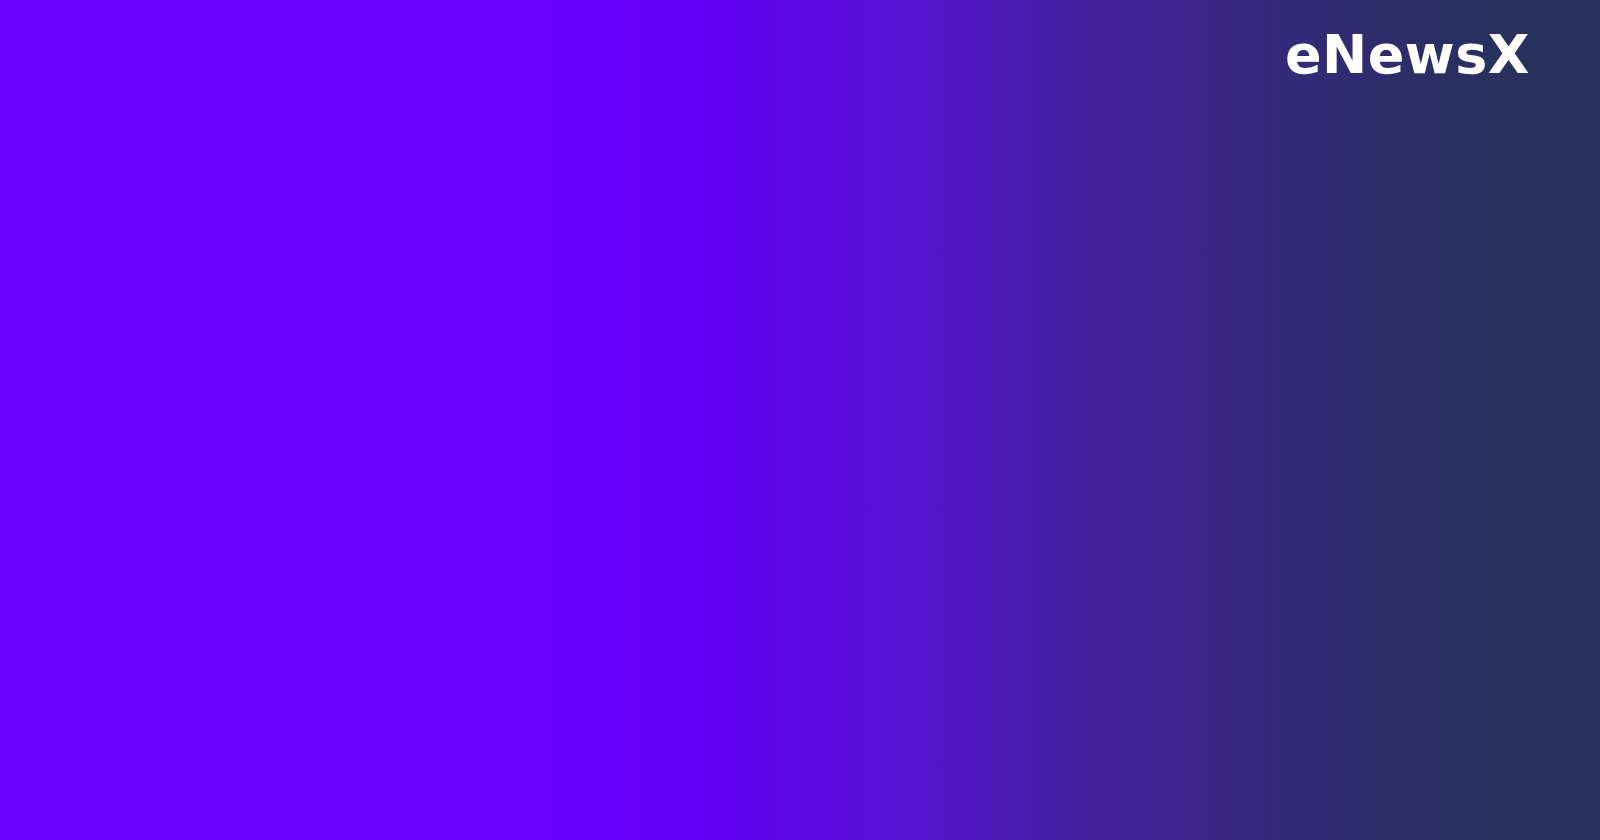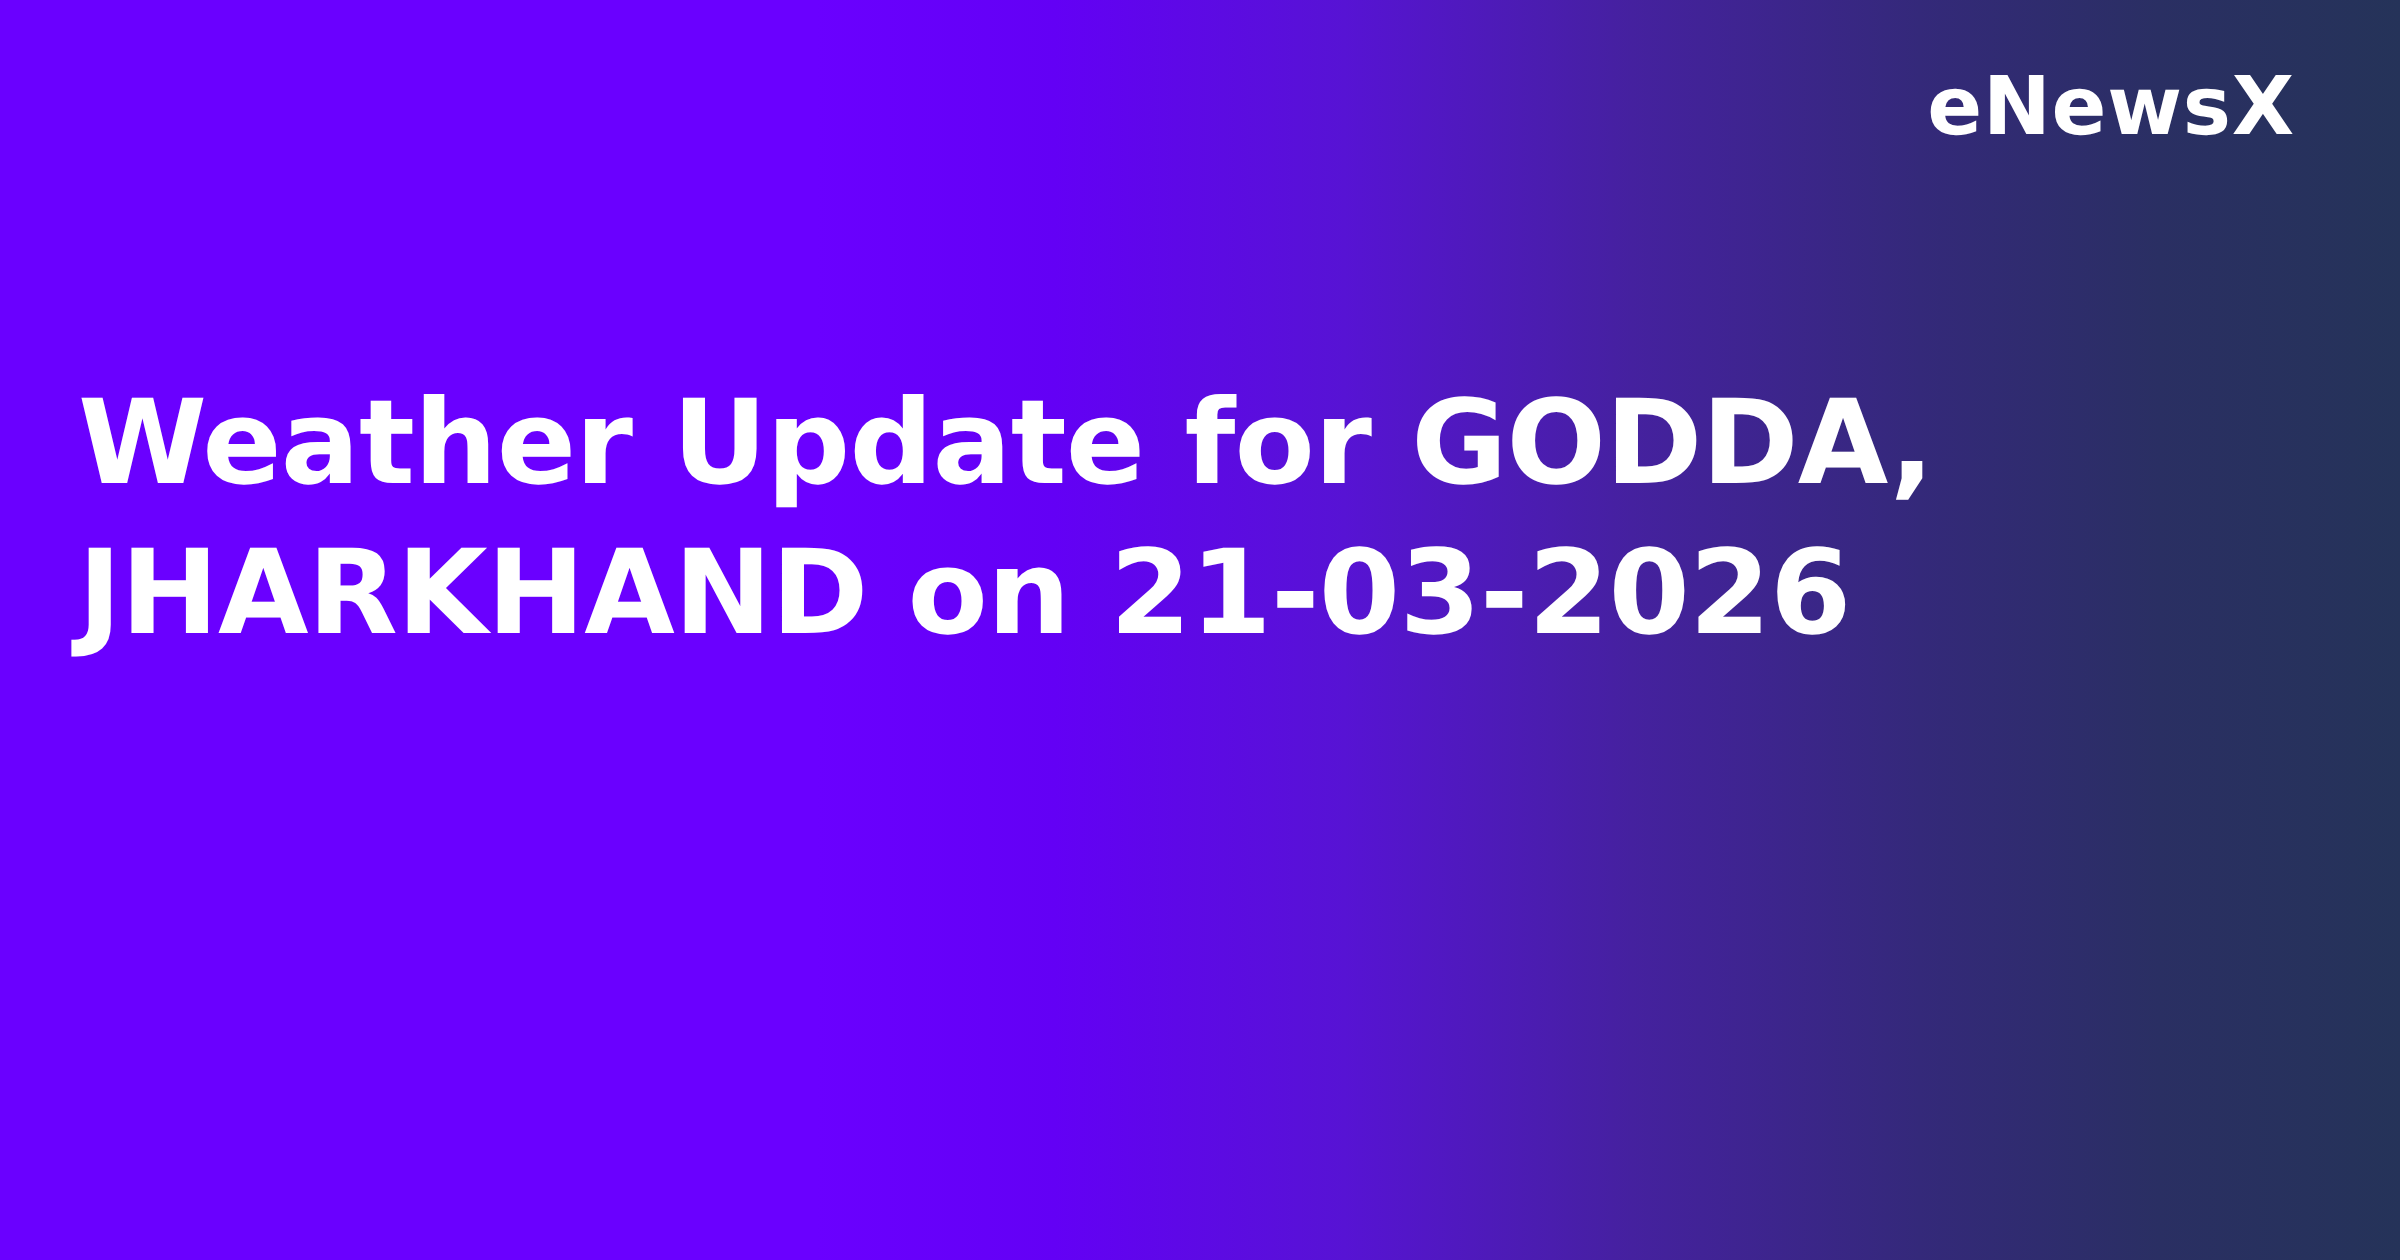--- a/index.html
+++ b/index.html
@@ -31,21 +31,21 @@
         #45219f 68%,
         #34297a 80%,
         #2a2f63 90%,
         #253359 100%);
     overflow: hidden;
   }
 
   
   .brand {
     position: absolute;
-    top: 44px;
+    top: 28px;
     right: 70px;
     display: flex;
     align-items: flex-end;
     line-height: 1;
   }
 
   .brand-logo {
     font-family: "DejaVu Sans", "Liberation Sans", sans-serif;
     font-size: 54px;
     font-weight: 700;
@@ -77,17 +77,14 @@
 </style>
 </head>
 <body>
 
 <div class="banner">
 
   <div class="brand">
     <span class="brand-logo">eNewsX</span>
   </div>
 
-  <div class="headline-block">
-    <h1 class="headline">Weather Update for GODDA, JHARKHAND on 21-03-2026</h1>
-  </div>
 
 </div>
 
 </body></html>

